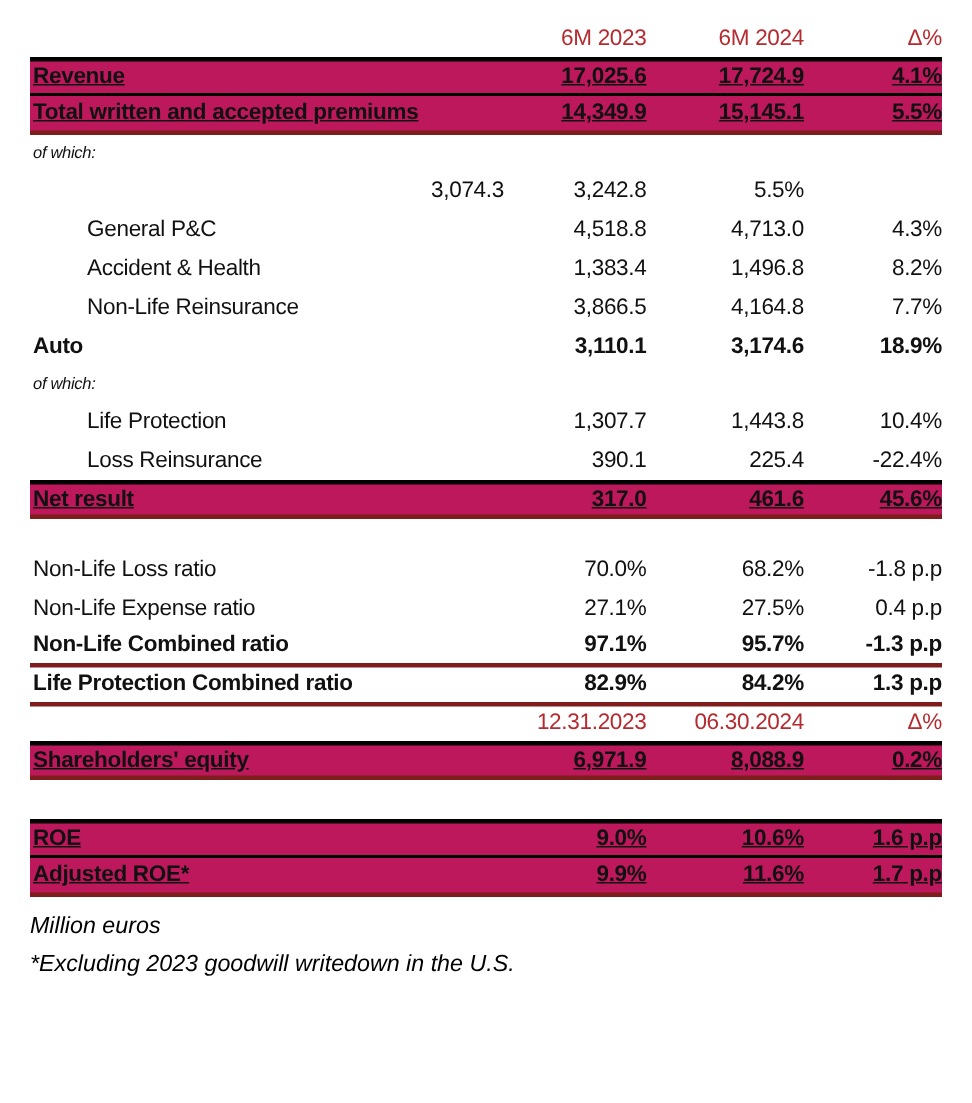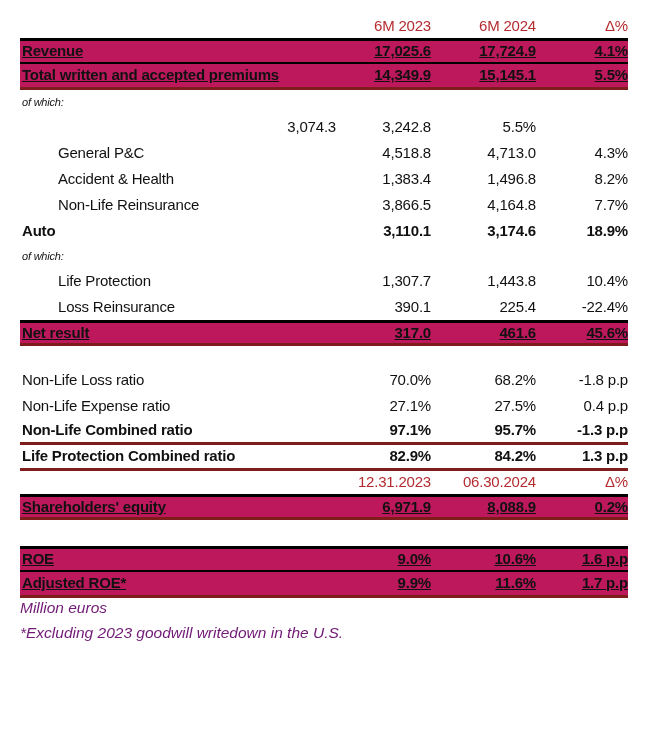--- a/index.html
+++ b/index.html
@@ -34,23 +34,24 @@
   .bb2 { border-bottom: 2px solid #000; }
 
   .hdr-row { min-height: 23px; }
   .ofwhich { font-style: italic; min-height: 24px; font-size: 11px; }
   .indent .label { padding-left: 38px; }
 
   .gap { height: 21px; }
   .gap-lg { height: 26px; }
 
   .footnotes {
+    margin-top: 10px;
     font-style: italic;
     font-size: 15.5px;
-    color: #701a75;
+    color: #000000;
   }
   .footnotes .fn { margin-bottom: 5px; line-height: 1.3; }
 </style>
 </head>
 <body>
 
 <div class="sheet">
 
   <div class="row hdr-row">
     <div class="c label"></div>

